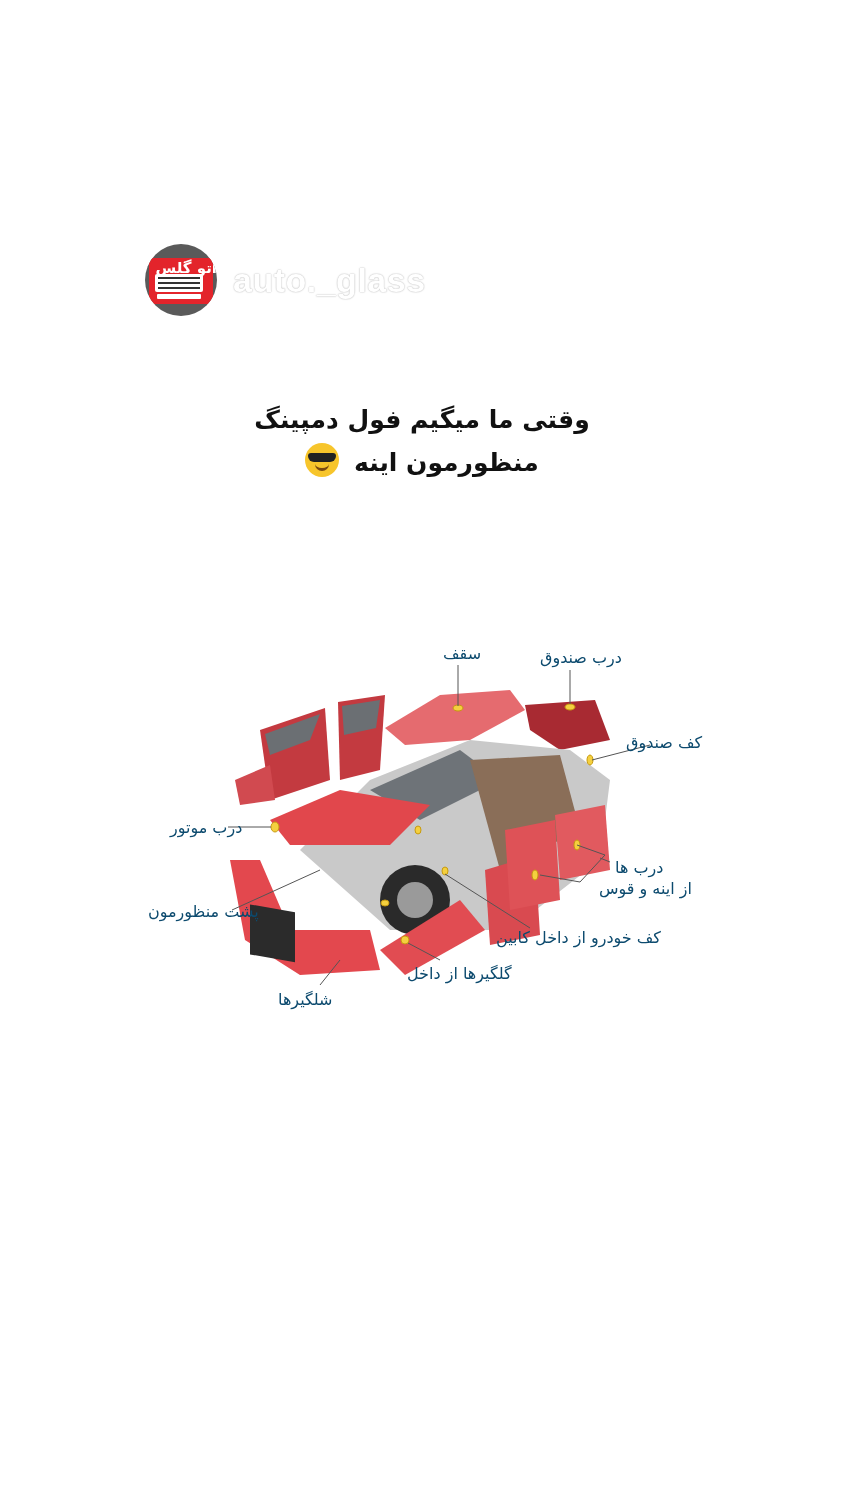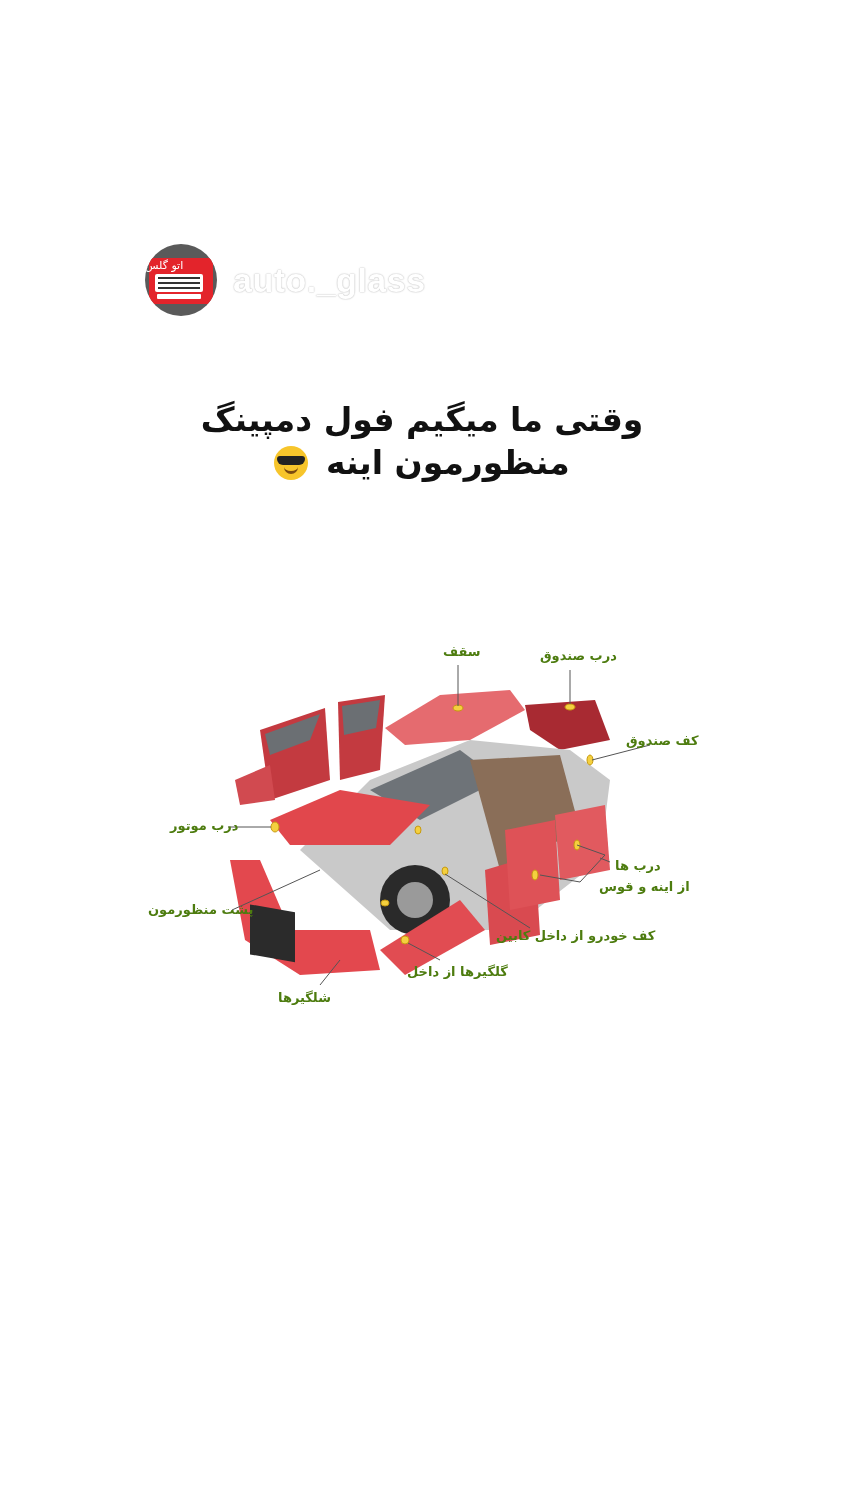--- a/index.html
+++ b/index.html
@@ -8,48 +8,48 @@
     font-family:"DejaVu Sans", sans-serif;
   }
   .profile { position:absolute; left:145px; top:244px; display:flex; align-items:center; }
   .avatar {
     width:72px; height:72px; border-radius:50%; background:#5a5a5a; position:relative; overflow:hidden;
   }
   .avatar-band {
     position:absolute; left:4px; right:4px; top:14px; bottom:12px; background:#e3242b; border-radius:4px;
   }
   .avatar-title {
-    position:absolute; top:15px; left:0; right:0; text-align:left; color:#fff; font-weight:normal; font-size:11px;
+    position:absolute; top:15px; left:0; right:0; text-align:right; color:#fff; font-weight:bold; font-size:15px;
     direction:rtl;
   }
   .avatar-box {
     position:absolute; left:10px; right:14px; top:30px; height:18px; background:#fff; border-radius:2px;
   }
   .avatar-box span { display:block; height:2px; background:#333; margin:3px 3px 0 3px; }
   .avatar-phone {
     position:absolute; left:12px; right:16px; top:50px; height:5px; background:#fff; border-radius:1px;
   }
   .username {
     margin-left:16px; color:#ffffff; font-size:34px; font-weight:bold; font-family:"Liberation Sans", sans-serif;
     text-shadow:0 0 2px #c8c8c8, 0 0 1px #b5b5b5; letter-spacing:0.5px;
   }
   .caption {
     position:absolute; left:0; right:0; top:398px; text-align:center; direction:rtl;
-    font-size:33px; font-weight:bold; color:#111; line-height:43px;
+    font-size:25px; font-weight:bold; color:#111; line-height:43px;
   }
   .emoji {
     display:inline-block; width:34px; height:34px; border-radius:50%; background:#f7c52b; position:relative;
     vertical-align:-6px; margin-right:6px;
   }
   .emoji .shades { position:absolute; left:3px; right:3px; top:10px; height:9px; background:#222; border-radius:3px 3px 6px 6px; }
   .emoji .mouth { position:absolute; left:10px; right:10px; bottom:6px; height:5px; border-bottom:3px solid #7a4a10; border-radius:0 0 10px 10px; }
 
   .diagram { position:absolute; left:140px; top:630px; width:560px; height:390px; }
   .lbl {
-    position:absolute; font-size:13px; color:#4d7c0f; direction:rtl; white-space:nowrap; font-weight:bold;
+    position:absolute; font-size:16px; color:#0c4a6e; direction:rtl; white-space:nowrap; font-weight:normal;
   }
   svg { position:absolute; left:0; top:0; }
 </style>
 </head>
 <body>
 
 <div class="profile">
   <div class="avatar">
     <div class="avatar-band"></div>
     <div class="avatar-title">اتو گلس</div>

